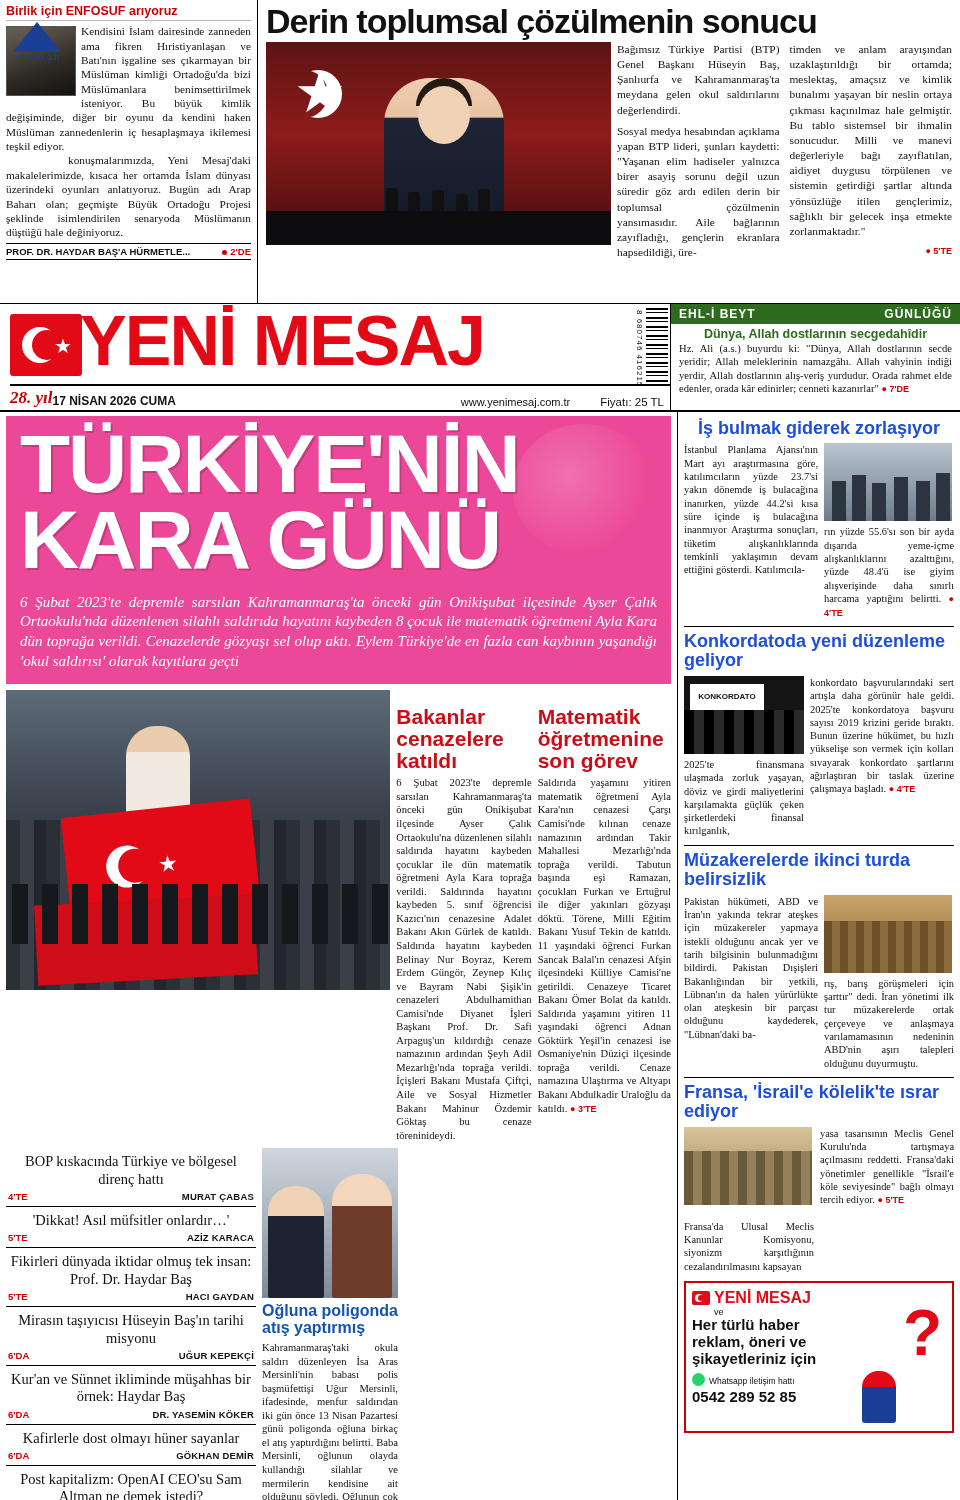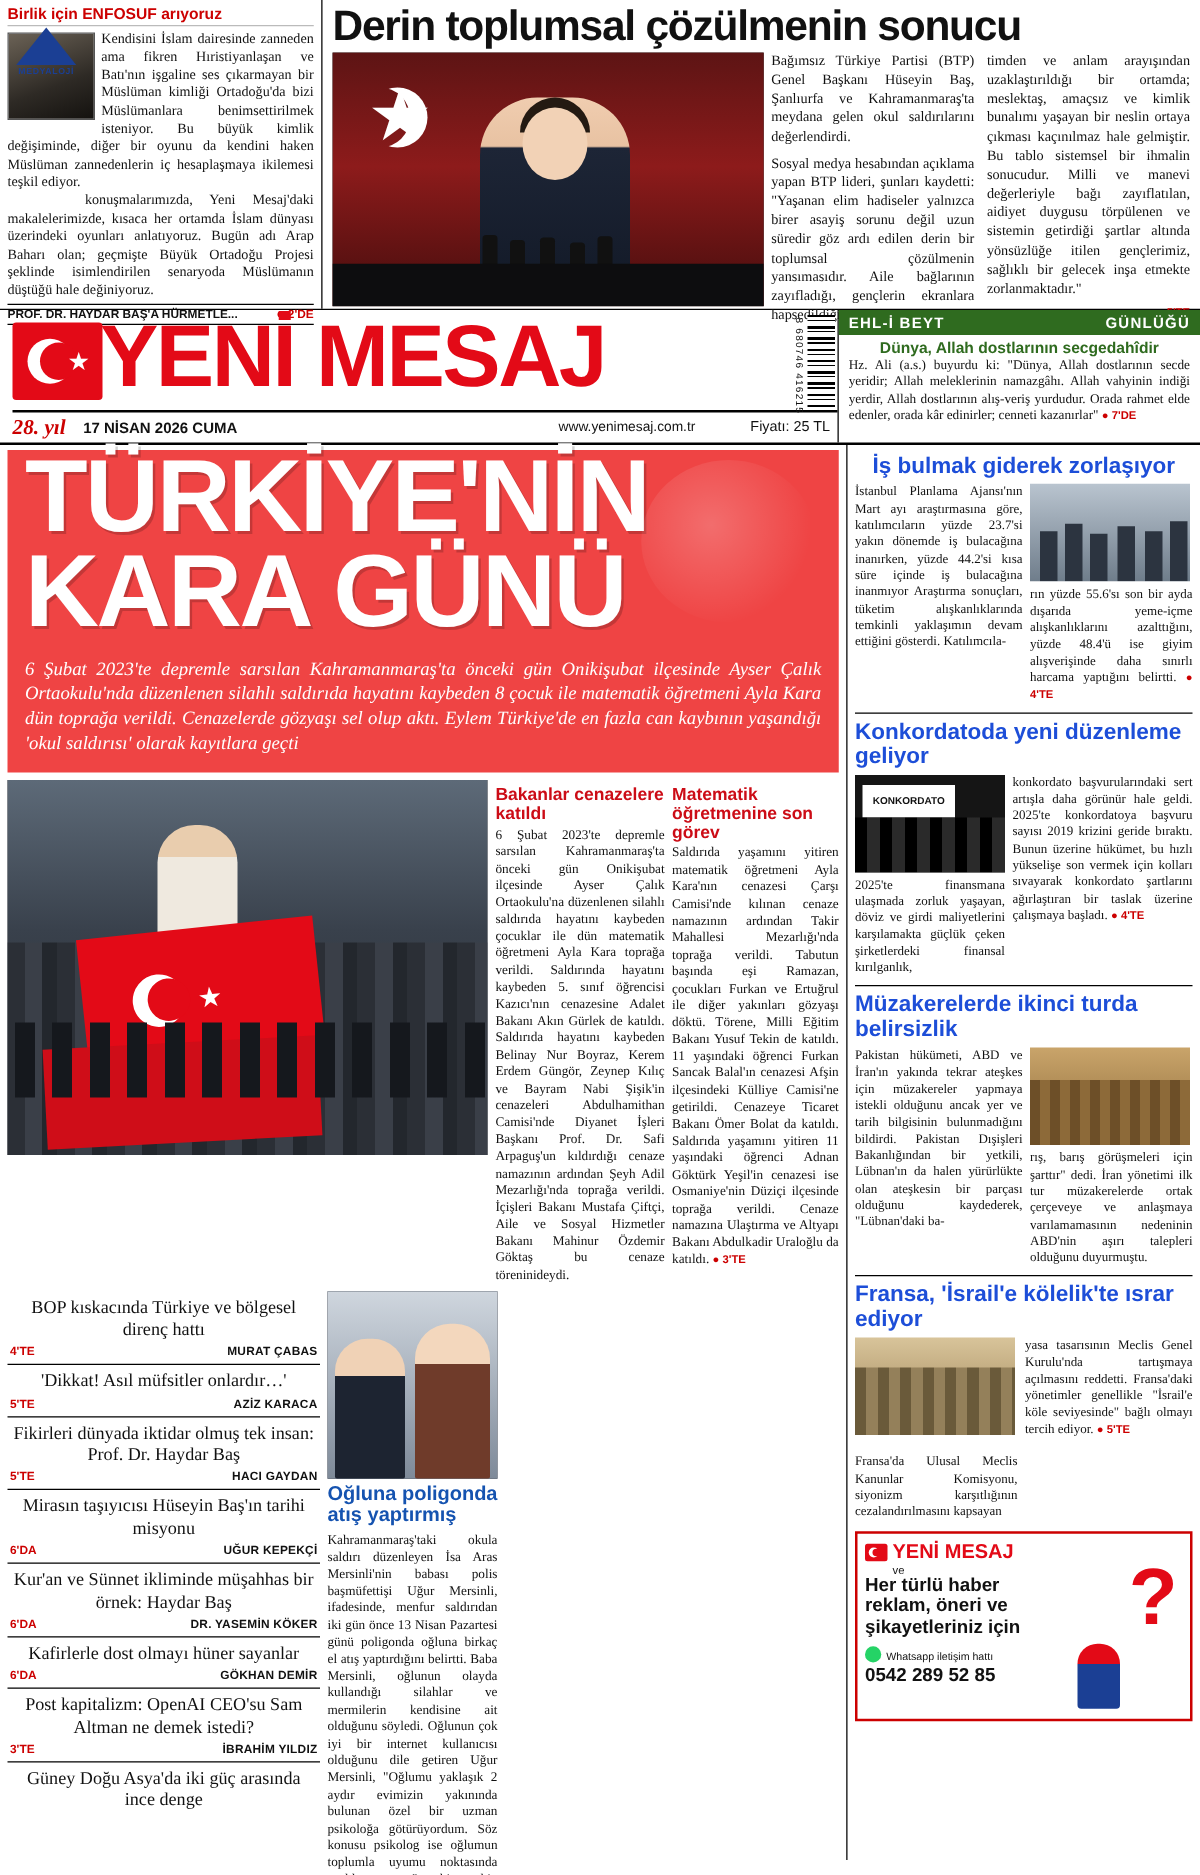--- a/index.html
+++ b/index.html
@@ -8,21 +8,21 @@
     width:960px; height:1500px;
     background:#ffffff;
     font-family:"Liberation Serif", serif;
     color:#111;
     position:relative;
     overflow:hidden;
   }
   .page { width:960px; height:1500px; position:relative; }
 
   
-  .top-strip { display:flex; height:248px; border-bottom:1px solid #000;justify-content:space-between; }
+  .top-strip { display:flex; height:304px; border-bottom:1px solid #000;justify-content:space-between; }
   .col-author {
     width:258px; border-right:1px solid #000; padding:4px 6px 0 6px;
     position:relative;
   }
   .author-kicker {
     font-family:"Liberation Sans", sans-serif;
     font-weight:bold; font-size:12.5px; color:#c00; line-height:1.15;
     border-bottom:1px solid #bbb; padding-bottom:2px; margin-bottom:3px;
   }
   .medyaloji {
@@ -91,21 +91,21 @@
     background:#fff; }
   .flag .moon2 { position:absolute; left:22px; top:16px; width:30px;height:30px;border-radius:50%;
     background:#e30a17; }
   .flag .star { position:absolute; left:44px; top:22px; color:#fff; font-size:20px; line-height:1;}
   .mast-title {
     position:absolute; left:80px; top:2px;
     font-family:"Liberation Sans", sans-serif; font-weight:bold;
     font-size:70px; letter-spacing:-2px; color:#e30a17; line-height:1;
   }
   .mast-rule { position:absolute; left:10px; right:0; top:80px; border-top:2px solid #000; }
-  .mast-info { position:absolute; left:10px; top:84px; right:6px; display:flex; align-items:center; gap:14px;
+  .mast-info { position:absolute; left:10px; top:84px; right:6px; display:flex; align-items:flex-end; gap:0;
     font-family:"Liberation Sans", sans-serif; font-size:11px; }
   .mast-yil { font-family:"Liberation Serif", serif; font-style:italic; font-weight:bold; font-size:17px; color:#c00; }
   .mast-date { font-weight:bold; font-size:12px; }
   .mast-site { margin-left:auto; font-size:11px; }
   .mast-price { font-weight:normal; font-size:11.5px; margin-left:30px; }
   .barcode { position:absolute; right:2px; top:4px; width:22px; height:74px;
      background:repeating-linear-gradient(180deg,#000 0 2px,#fff 2px 4px,#000 4px 5px,#fff 5px 9px);
   }
   .barcode-num { position:absolute; right:26px; top:6px; writing-mode:vertical-rl;
      font-family:"Liberation Sans",sans-serif; font-size:8px; letter-spacing:1px;}
@@ -118,21 +118,21 @@
   .ehli-body { font-size:10.6px; line-height:1.27; text-align:justify; padding:0 8px 2px; }
   .ehli-body .pg { color:#c00; font-weight:bold; font-family:"Liberation Sans",sans-serif; font-size:9px;}
 
   
   .body-wrap { display:flex; height:1132px; }
   .left-main { width:678px; border-right:1px solid #000; position:relative; }
   .right-rail { width:282px; padding:4px 6px; }
 
   
   .hero {
-    background:#ef4444; color:#fff; margin:4px 6px 0 6px; padding:0 14px 12px 14px;
+    background:#ec4899; color:#fff; margin:4px 6px 0 6px; padding:10px 14px 12px 14px;
     position:relative;
   }
   .hero h1 {
     margin:0; font-family:"Liberation Sans", sans-serif; font-weight:bold;
     font-size:82px; line-height:0.93; letter-spacing:-2px; text-shadow:2px 2px 0 rgba(0,0,0,.18);
   }
   .hero .spot {
     position:absolute; right:18px; top:8px; width:140px;height:130px; border-radius:50%;
     background:radial-gradient(circle at 40% 40%, rgba(255,255,255,.22), rgba(255,255,255,0) 70%);
   }
@@ -154,21 +154,21 @@
   .pb-flag .s { position:absolute; left:92px; top:46px; color:#fff; font-size:22px;line-height:1;}
   .pb-flag2 { position:absolute; left:30px; top:210px; width:220px;height:80px;background:#cf0d18; transform:rotate(-3deg);}
   .pb-imam { position:absolute; left:120px; top:36px; width:64px;height:120px;
      background:linear-gradient(180deg,#e9cdae 0 26px,#efe9df 26px 100%); border-radius:30px 30px 4px 4px;}
   .pb-heads { position:absolute; left:0; bottom:46px; width:100%; height:60px;
      background:repeating-linear-gradient(90deg, transparent 0 6px, #15181d 6px 22px, transparent 22px 30px);}
 
   .col-bakanlar { width:138px; margin-left:6px; }
   .red-head {
     color:#cc0c16; font-family:"Liberation Sans", sans-serif; font-weight:bold;
-    font-size:14px; line-height:1.05; margin:4px 0 4px 0;
+    font-size:21px; line-height:1.05; margin:16px 0 4px 0;
   }
   .small-body { font-size:10.6px; line-height:1.28; text-align:justify; }
 
   .col-math { width:136px; margin-left:6px; }
 
   
   .bottom-wrap { display:flex; margin:6px 6px 0 6px; }
   .col-op { width:250px; }
   .op-item { border-bottom:1px solid #000; padding:5px 2px 4px 2px; }
   .op-title { font-family:"Liberation Serif", serif; font-size:14.5px; line-height:1.2; text-align:center; }

